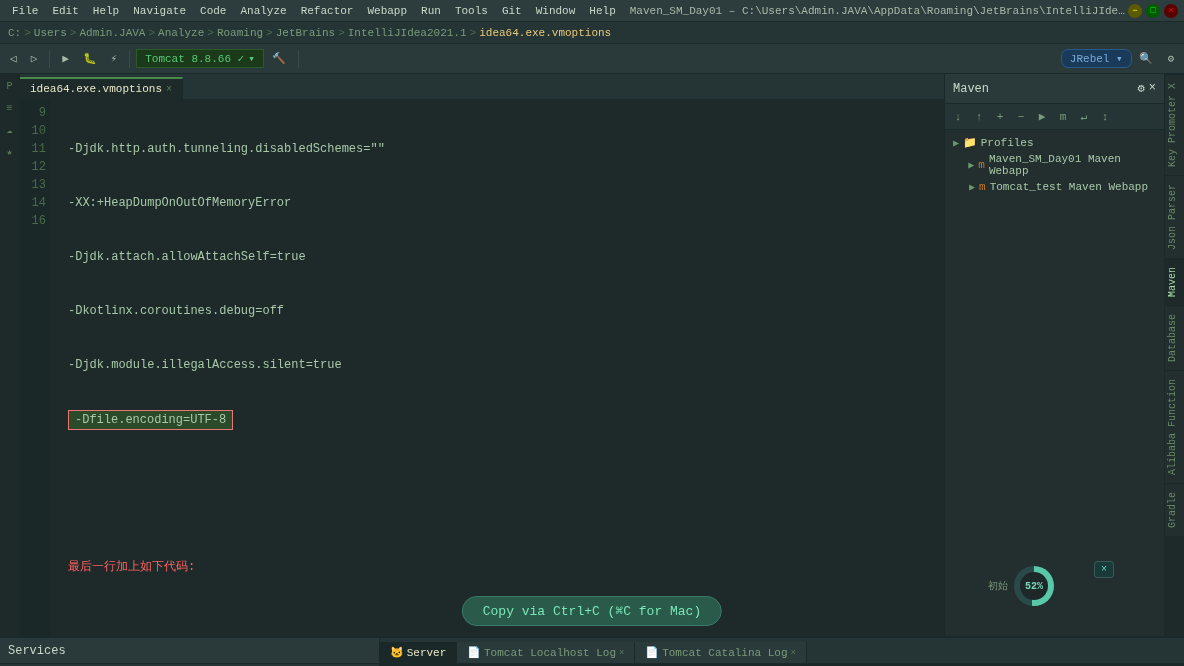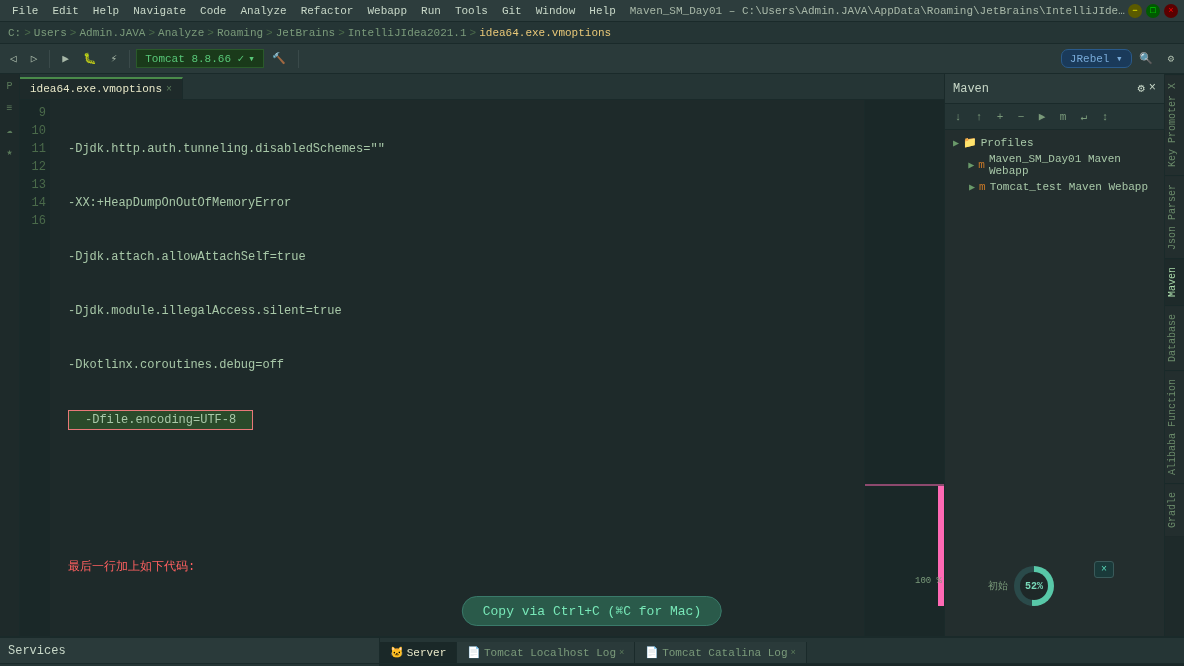--- a/index.html
+++ b/index.html
@@ -41,21 +41,21 @@
     #editor-tabs { height: 26px; background: #253535; display: flex; align-items: flex-end; border-bottom: 1px solid #1a2a2a; }
     #editor-tabs .tab { padding: 4px 10px; font-size: 11px; color: #7a9a7a; cursor: pointer; background: #2a3a3a; border-right: 1px solid #1a2a2a; display: flex; align-items: center; gap: 4px; }
     #editor-tabs .tab.active { background: #1e2a2a; color: #e8e8c8; border-top: 2px solid #4a8a4a; }
     #editor-tabs .tab-close { color: #5a7a5a; font-size: 10px; }
 
     
     #code-editor { flex: 1; display: flex; overflow: hidden; position: relative; }
     #line-numbers { width: 30px; background: #1a2828; text-align: right; padding: 4px 4px 4px 0; color: #4a6a4a; font-size: 12px; line-height: 18px; user-select: none; }
     #code-content { flex: 1; padding: 4px 8px; font-size: 12px; line-height: 18px; overflow: auto; color: #a8c8a8; white-space: pre; margin-left: 10px; }
     .code-line { min-height: 18px; }
-    .code-selected { background: #2a4a2a; border: 1px solid #e87878; display: inline-block; padding: 0 16px; }
+    .code-selected { background: #2a4a2a; border: 1px solid #e87878; display: inline-block; padding: 0 6px; }
     #minimap { width: 80px; background: #1a2828; border-left: 1px solid #1a2a2a; position: relative; overflow: hidden; }
     #minimap-bar { position: absolute; bottom: 0; right: 0; width: 6px; background: #ff69b4; }
     #minimap-line { position: absolute; width: 100%; height: 2px; background: rgba(255,105,180,0.5); }
 
     
     #right-sidebar { width: 220px; background: #232e2e; border-left: 1px solid #1a2a2a; display: flex; flex-direction: column; }
     #maven-header { height: 30px; background: #2a3a3a; display: flex; align-items: center; padding: 0 8px; font-size: 12px; color: #c8d8c8; border-bottom: 1px solid #1a2a2a; justify-content: space-between; }
     #maven-toolbar { height: 26px; background: #253535; display: flex; align-items: center; padding: 0 4px; gap: 3px; border-bottom: 1px solid #1a2a2a; }
     #maven-toolbar .maven-btn { width: 18px; height: 18px; color: #7a9a7a; font-size: 11px; cursor: pointer; display: flex; align-items: center; justify-content: center; }
     #maven-tree { flex: 1; padding: 4px 0; overflow: auto; }
@@ -192,36 +192,31 @@
         <div>11</div>
         <div>12</div>
         <div>13</div>
         <div>14</div>
         <div>16</div>
       </div>
       <div id="code-content">
         <div class="code-line"><span>-Djdk.http.auth.tunneling.disabledSchemes=""</span></div>
         <div class="code-line"><span>-XX:+HeapDumpOnOutOfMemoryError</span></div>
         <div class="code-line"><span>-Djdk.attach.allowAttachSelf=true</span></div>
+        <div class="code-line"><span>-Dkotlinx.coroutines.debug=off</span></div>
         <div class="code-line"><span>-Djdk.module.illegalAccess.silent=true</span></div>
-        <div class="code-line"><span>-Dkotlinx.coroutines.debug=off</span></div>
         <div class="code-line"><span class="code-selected">-Dfile.encoding=UTF-8</span></div>
 
         
         <div style="margin-top: 20px; color: #ff6060; font-size: 12px;">
           <div>最后一行加上如下代码:</div>
           
         </div>
       </div>
 
-      <div id="minimap">
-        <div id="minimap-bar" style="height: 120px; bottom: 30px;"></div>
-        <div id="minimap-line" style="bottom: 150px;"></div>
-        <div id="minimap-pct">100 %</div>
-      </div>
     </div>
   </div>
 
   <div id="right-sidebar">
     <div id="maven-header">
       <span>Maven</span>
       <div style="display:flex; gap:4px;">
         <span>⚙</span>
         <span>×</span>
       </div>

